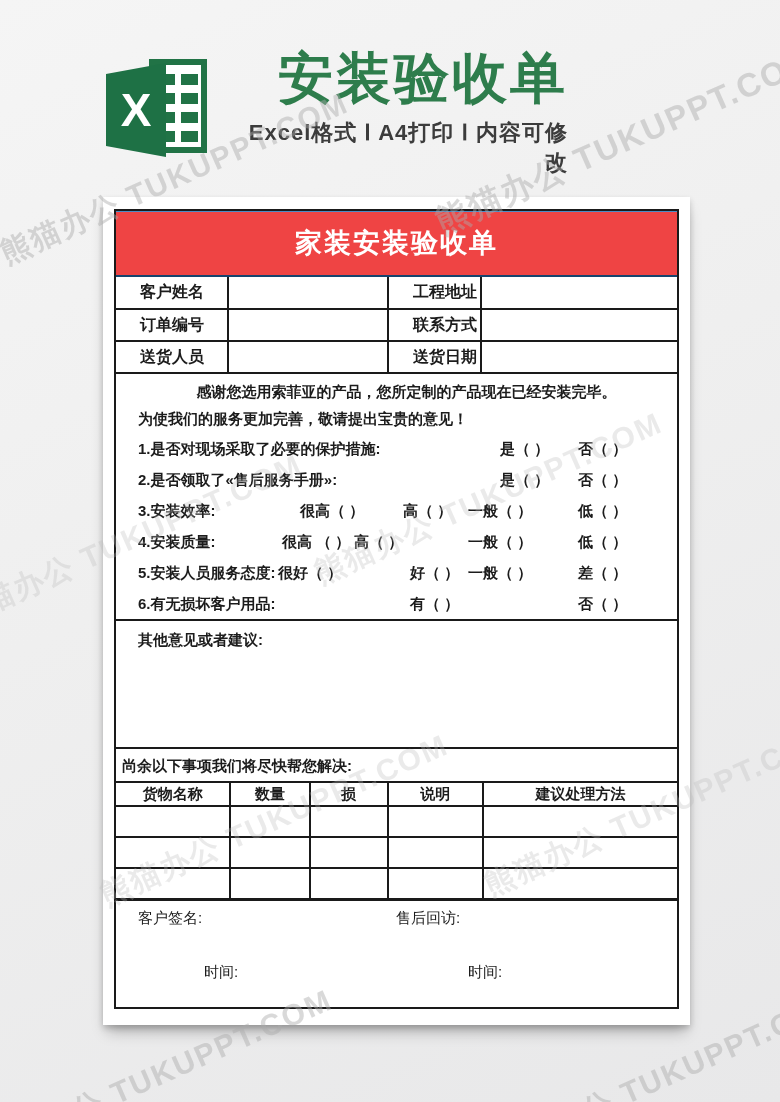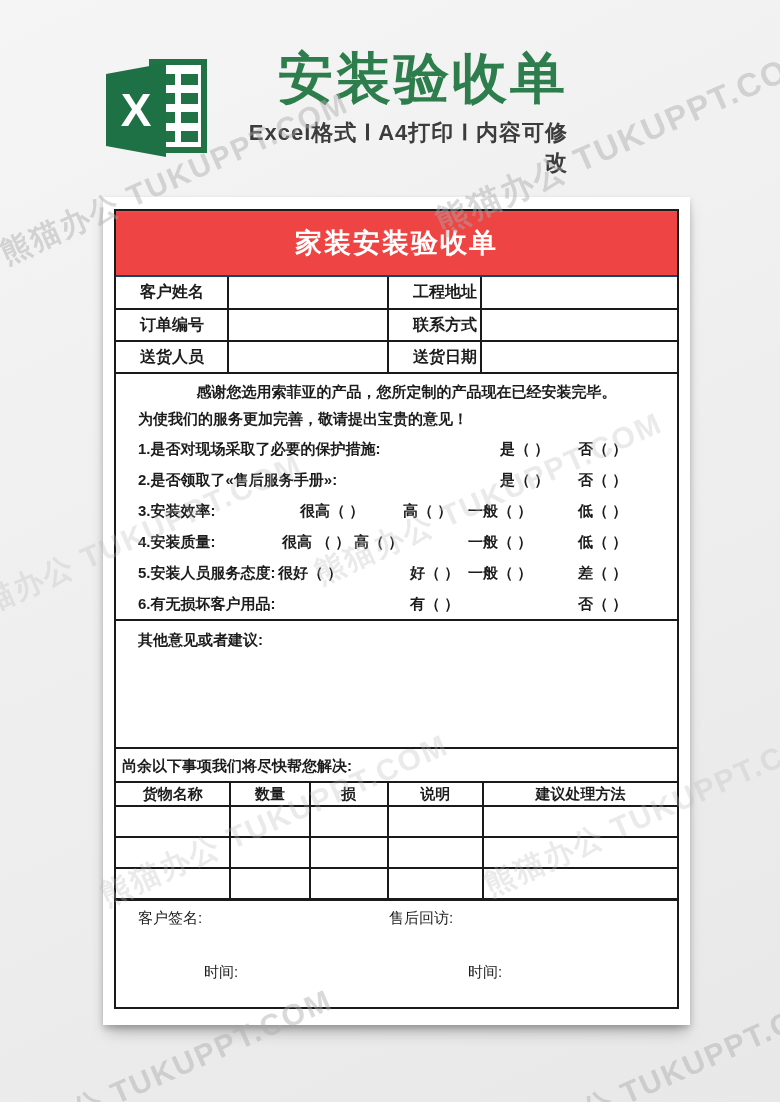--- a/index.html
+++ b/index.html
@@ -62,21 +62,21 @@
   .goods-table tr th:first-child, .goods-table tr td:first-child { border-left:none; }
   .goods-table tr th:last-child,  .goods-table tr td:last-child  { border-right:none; }
   .goods-table tr:first-child th { border-top:none; }
   .goods-table { border-bottom:3px solid #1a1a1a; }
   .goods-table col:nth-child(1){width:20.4%;} .goods-table col:nth-child(2){width:14.1%;}
   .goods-table col:nth-child(3){width:13.9%;} .goods-table col:nth-child(4){width:17%;}
   .goods-table col:nth-child(5){width:34.6%;}
 
   .sig-section { position:relative; height:112px; font-size:15px; font-weight:normal; }
   .sig-customer { position:absolute; left:22px;  top:8px; }
-  .sig-followup { position:absolute; left:273px; top:8px; }
+  .sig-followup { position:absolute; left:280px; top:8px; }
   .sig-time-l   { position:absolute; left:88px;  top:62px; }
   .sig-time-r   { position:absolute; left:352px; top:62px; }
 </style>
 </head>
 <body>
 
 <div class="page">
 
   <span class="wm wm-dark" style="left:-14px; top:158px;">熊猫办公 TUKUPPT.COM</span>
   <span class="wm wm-dark" style="left:420px; top:118px; font-size:33px;">熊猫办公 TUKUPPT.COM</span>

